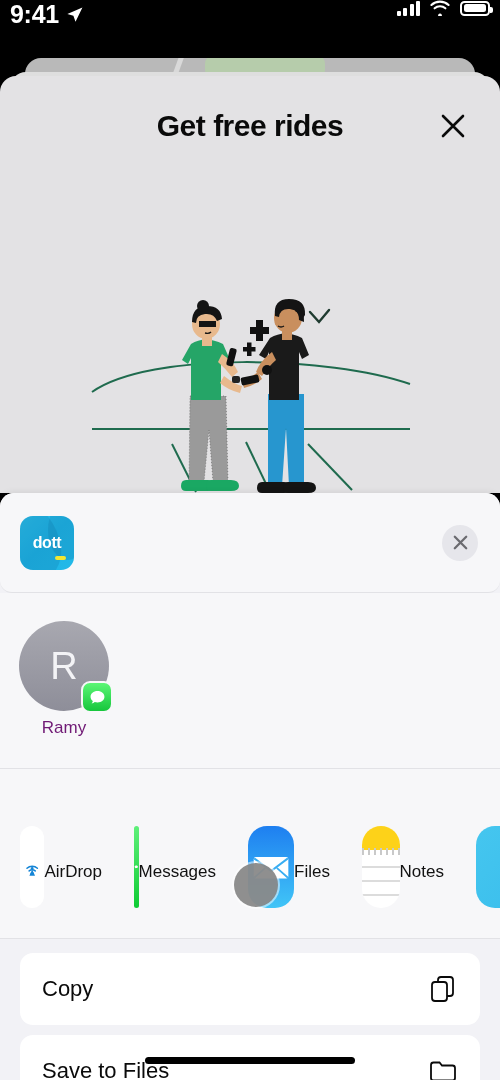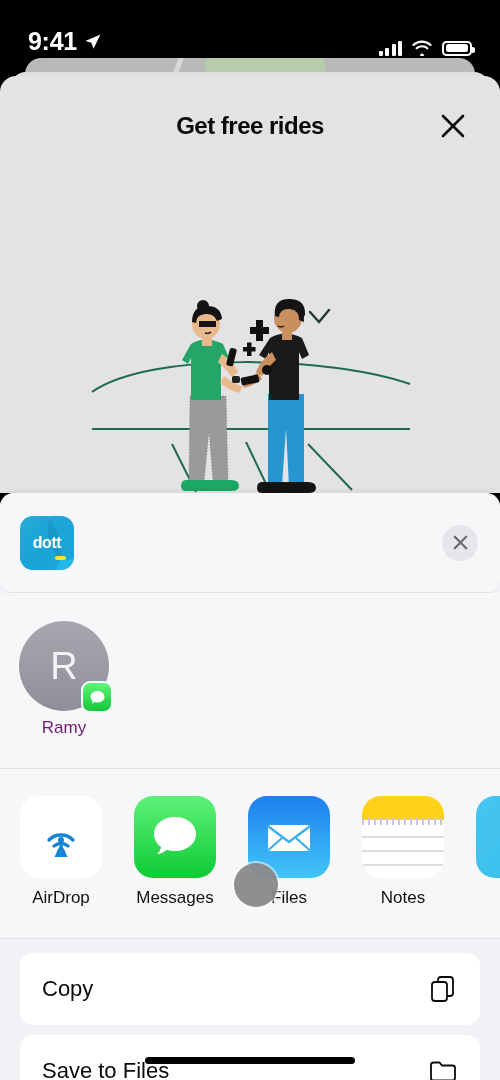--- a/index.html
+++ b/index.html
@@ -7,22 +7,22 @@
     width:500px; height:1080px;
     background:#000;
     font-family:"Liberation Sans", sans-serif;
     overflow:hidden;
   }
   #screen { position:relative; width:500px; height:1080px; background:#000; overflow:hidden; }
 
   
   .statusbar {
     position:absolute; top:0; left:0; width:500px; height:56px;
-    display:flex; align-items:flex-end; justify-content:space-between;
-    padding:0 28px; color:#fff; z-index:40;
+    display:flex; align-items:flex-start; justify-content:space-between;
+    padding:0 10px; color:#fff; z-index:40;
   }
   .sb-left { display:flex; align-items:center; gap:6px; }
   .sb-time { font-size:25px; font-weight:600; letter-spacing:-0.3px; }
   .sb-right { display:flex; align-items:center; gap:9px; }
   .loc-arrow { display:block; }
   .bars { display:flex; align-items:flex-end; gap:2.5px; height:15px; }
   .bars i { display:block; width:4px; background:#fff; border-radius:1px; }
   .bars i:nth-child(1){height:5px;}
   .bars i:nth-child(2){height:8px;}
   .bars i:nth-child(3){height:11.5px;}
@@ -47,21 +47,21 @@
   
   .promo {
     position:absolute; top:76px; left:0; width:500px; height:417px;
     background:#e3e2e4; border-radius:16px 16px 0 0; z-index:10;
     overflow:hidden;
   }
   .promo-header {
     position:relative; height:100px; display:flex; align-items:center; justify-content:center;
   }
   .promo-title {
-    font-size:24px; font-weight:700; color:#0a0a0a; letter-spacing:-0.5px;
+    font-size:30px; font-weight:700; color:#0a0a0a; letter-spacing:-0.5px;
   }
   .promo-close {
     position:absolute; right:30px; top:50%; transform:translateY(-50%);
     width:34px; height:34px; display:flex; align-items:center; justify-content:center;
     cursor:pointer;
   }
 
   
   .illo { position:absolute; top:150px; left:0; width:500px; height:290px; }
 
@@ -125,21 +125,21 @@
     border:2.5px solid #f7f7f9;
     display:flex; align-items:center; justify-content:center;
   }
   .contact-name { margin-top:7px; font-size:17px; color:#701a75; }
 
   
   .apps-row {
     height:170px; border-bottom:1px solid #e2e2e6; padding:27px 0 0 20px;
     display:flex; gap:32px; background:#f7f7f9; position:relative;
   }
-  .app { width:82px; display:flex; flex-direction:column; align-items:center; flex:none; }
+  .app { width:82px; display:flex; flex-direction:row; align-items:center; flex:none; }
   .app-tile { width:82px; height:82px; border-radius:19px; position:relative; overflow:hidden; }
   .app-label { margin-top:10px; font-size:17px; color:#111; white-space:nowrap; }
   .tile-airdrop { background:#fff; display:flex; align-items:center; justify-content:center; }
   .tile-messages { background:linear-gradient(180deg,#5ff07a 0%,#0ecb34 100%); display:flex; align-items:center; justify-content:center; }
   .tile-mail { background:linear-gradient(180deg,#1e7ff0 0%,#41c5f7 100%); display:flex; align-items:center; justify-content:center; }
   .tile-notes { background:#fff; }
   .tile-notes .nb-top { position:absolute; top:0; left:0; right:0; height:24px; background:#fdd219; }
   .tile-notes .nb-rings { position:absolute; top:22px; left:0; right:0; height:7px;
     background:repeating-linear-gradient(90deg,#c9c9c9 0 2px,transparent 2px 6px); }
   .tile-notes .nb-line { position:absolute; left:0; right:0; height:1.5px; background:#dcdcdc; }

